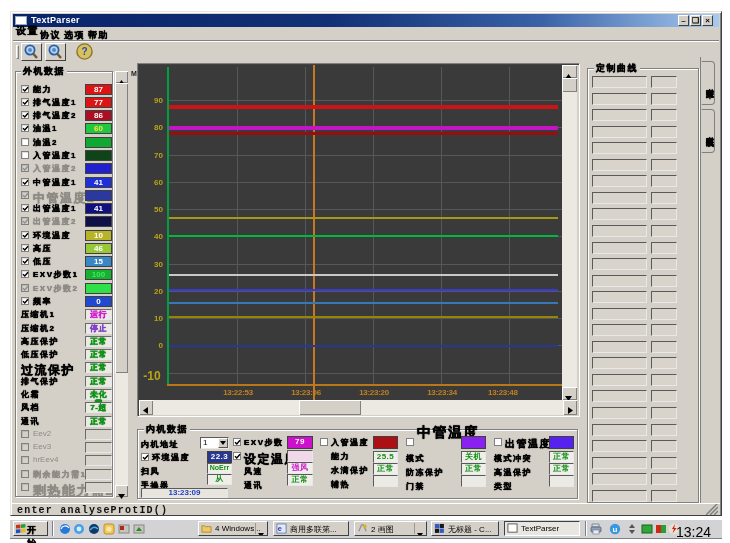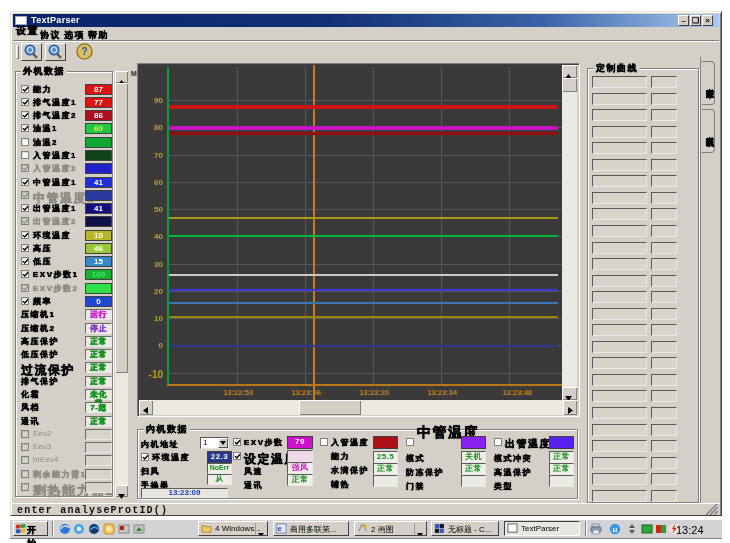--- a/index.html
+++ b/index.html
@@ -173,39 +173,39 @@
     <div class="ab" style="left:28px;top:144.1px;width:395px;height:1px;background:#54585c"></div>
     <div class="ab" style="left:28px;top:116.9px;width:395px;height:1px;background:#54585c"></div>
     <div class="ab" style="left:28px;top:89.6px;width:395px;height:1px;background:#54585c"></div>
     <div class="ab" style="left:28px;top:62.4px;width:395px;height:1px;background:#54585c"></div>
     <div class="ab" style="left:28px;top:35.1px;width:395px;height:1px;background:#54585c"></div>
     <div class="ab" style="left:98px;top:2px;width:1px;height:318px;background:#54585c"></div>
     <div class="ab" style="left:166px;top:2px;width:1px;height:318px;background:#54585c"></div>
     <div class="ab" style="left:234px;top:2px;width:1px;height:318px;background:#54585c"></div>
     <div class="ab" style="left:302px;top:2px;width:1px;height:318px;background:#54585c"></div>
     <div class="ab" style="left:370px;top:2px;width:1px;height:318px;background:#54585c"></div>
-    <div class="ab" style="left:2px;top:303.6px;width:22px;text-align:right;font-size:10px;font-weight:bold;color:#b8a418">-10</div>
+    <div class="ab" style="left:2px;top:303.6px;width:22px;text-align:center;font-size:12px;font-weight:bold;color:#b8a418">-10</div>
     <div class="ab" style="left:2px;top:276.4px;width:22px;text-align:right;font-size:8px;font-weight:bold;color:#b8a418">0</div>
     <div class="ab" style="left:2px;top:249.1px;width:22px;text-align:right;font-size:8px;font-weight:bold;color:#b8a418">10</div>
     <div class="ab" style="left:2px;top:221.9px;width:22px;text-align:right;font-size:8px;font-weight:bold;color:#b8a418">20</div>
     <div class="ab" style="left:2px;top:194.6px;width:22px;text-align:right;font-size:8px;font-weight:bold;color:#b8a418">30</div>
     <div class="ab" style="left:2px;top:167.4px;width:22px;text-align:right;font-size:8px;font-weight:bold;color:#b8a418">40</div>
     <div class="ab" style="left:2px;top:140.1px;width:22px;text-align:right;font-size:8px;font-weight:bold;color:#b8a418">50</div>
     <div class="ab" style="left:2px;top:112.9px;width:22px;text-align:right;font-size:8px;font-weight:bold;color:#b8a418">60</div>
     <div class="ab" style="left:2px;top:85.6px;width:22px;text-align:right;font-size:8px;font-weight:bold;color:#b8a418">70</div>
     <div class="ab" style="left:2px;top:58.4px;width:22px;text-align:right;font-size:8px;font-weight:bold;color:#b8a418">80</div>
     <div class="ab" style="left:2px;top:31.1px;width:22px;text-align:right;font-size:8px;font-weight:bold;color:#b8a418">90</div>
     <div class="ab" style="left:28px;top:2px;width:2px;height:318px;background:#00a040"></div>
     <div class="ab" style="left:28px;top:319px;width:395px;height:2px;background:#b87818"></div>
     <div class="ab" style="left:174px;top:0;width:2px;height:335px;background:#c87820"></div>
     <div class="ab" style="left:77px;top:323px;width:44px;text-align:center;font-size:8px;font-weight:bold;color:#c08020;letter-spacing:-0.3px">13:22:53</div>
     <div class="ab" style="left:145px;top:323px;width:44px;text-align:center;font-size:8px;font-weight:bold;color:#c08020;letter-spacing:-0.3px">13:23:06</div>
     <div class="ab" style="left:213px;top:323px;width:44px;text-align:center;font-size:8px;font-weight:bold;color:#c08020;letter-spacing:-0.3px">13:23:20</div>
     <div class="ab" style="left:281px;top:323px;width:44px;text-align:center;font-size:8px;font-weight:bold;color:#c08020;letter-spacing:-0.3px">13:23:34</div>
-    <div class="ab" style="left:349px;top:323px;width:44px;text-align:right;font-size:8px;font-weight:bold;color:#c08020;letter-spacing:-0.3px">13:23:48</div>
+    <div class="ab" style="left:349px;top:323px;width:44px;text-align:left;font-size:8px;font-weight:bold;color:#c08020;letter-spacing:-0.3px">13:23:48</div>
     <div class="ab" style="left:30px;top:40.0px;width:389px;height:4px;background:#cc1414"></div>
     <div class="ab" style="left:30px;top:60.5px;width:389px;height:4px;background:#c414c4"></div>
     <div class="ab" style="left:30px;top:66.5px;width:389px;height:3.5px;background:#941010"></div>
     <div class="ab" style="left:30px;top:152.0px;width:389px;height:1.5px;background:#a89818"></div>
     <div class="ab" style="left:30px;top:169.5px;width:389px;height:2.5px;background:#00b840"></div>
     <div class="ab" style="left:30px;top:209.0px;width:389px;height:1.5px;background:#c8c8c8"></div>
     <div class="ab" style="left:30px;top:224.0px;width:389px;height:2px;background:#3838d8"></div>
     <div class="ab" style="left:30px;top:237.0px;width:389px;height:1.5px;background:#3878b8"></div>
     <div class="ab" style="left:30px;top:251.0px;width:389px;height:2px;background:#988400"></div>
     <div class="ab" style="left:30px;top:280.0px;width:389px;height:2px;background:#283890"></div>
@@ -445,12 +445,12 @@
     <rect x="1" y="2" width="10" height="8" fill="#30a838" stroke="#186020"></rect>
   </svg>
 <svg class="ab" style="left:655px;top:523px" width="12" height="12" viewBox="0 0 12 12">
     <rect x="1" y="2" width="5" height="8" fill="#d02818"></rect>
     <rect x="6" y="2" width="5" height="8" fill="#28a030"></rect>
   </svg>
 <svg class="ab" style="left:668px;top:523px" width="12" height="12" viewBox="0 0 12 12">
     <circle cx="6" cy="6" r="5.4" fill="#e8e0d0"></circle>
     <path d="M7 1 L4 6 L6 6 L4.5 10.5 L8.5 5 L6.2 5 Z" fill="#d01810"></path>
   </svg>
-<div class="ab" style="left:676px;top:524px;font-size:11px;color:#000">13:24</div>
+<div class="ab" style="left:676px;top:524px;font-size:14px;color:#000">13:24</div>
 </body></html>

